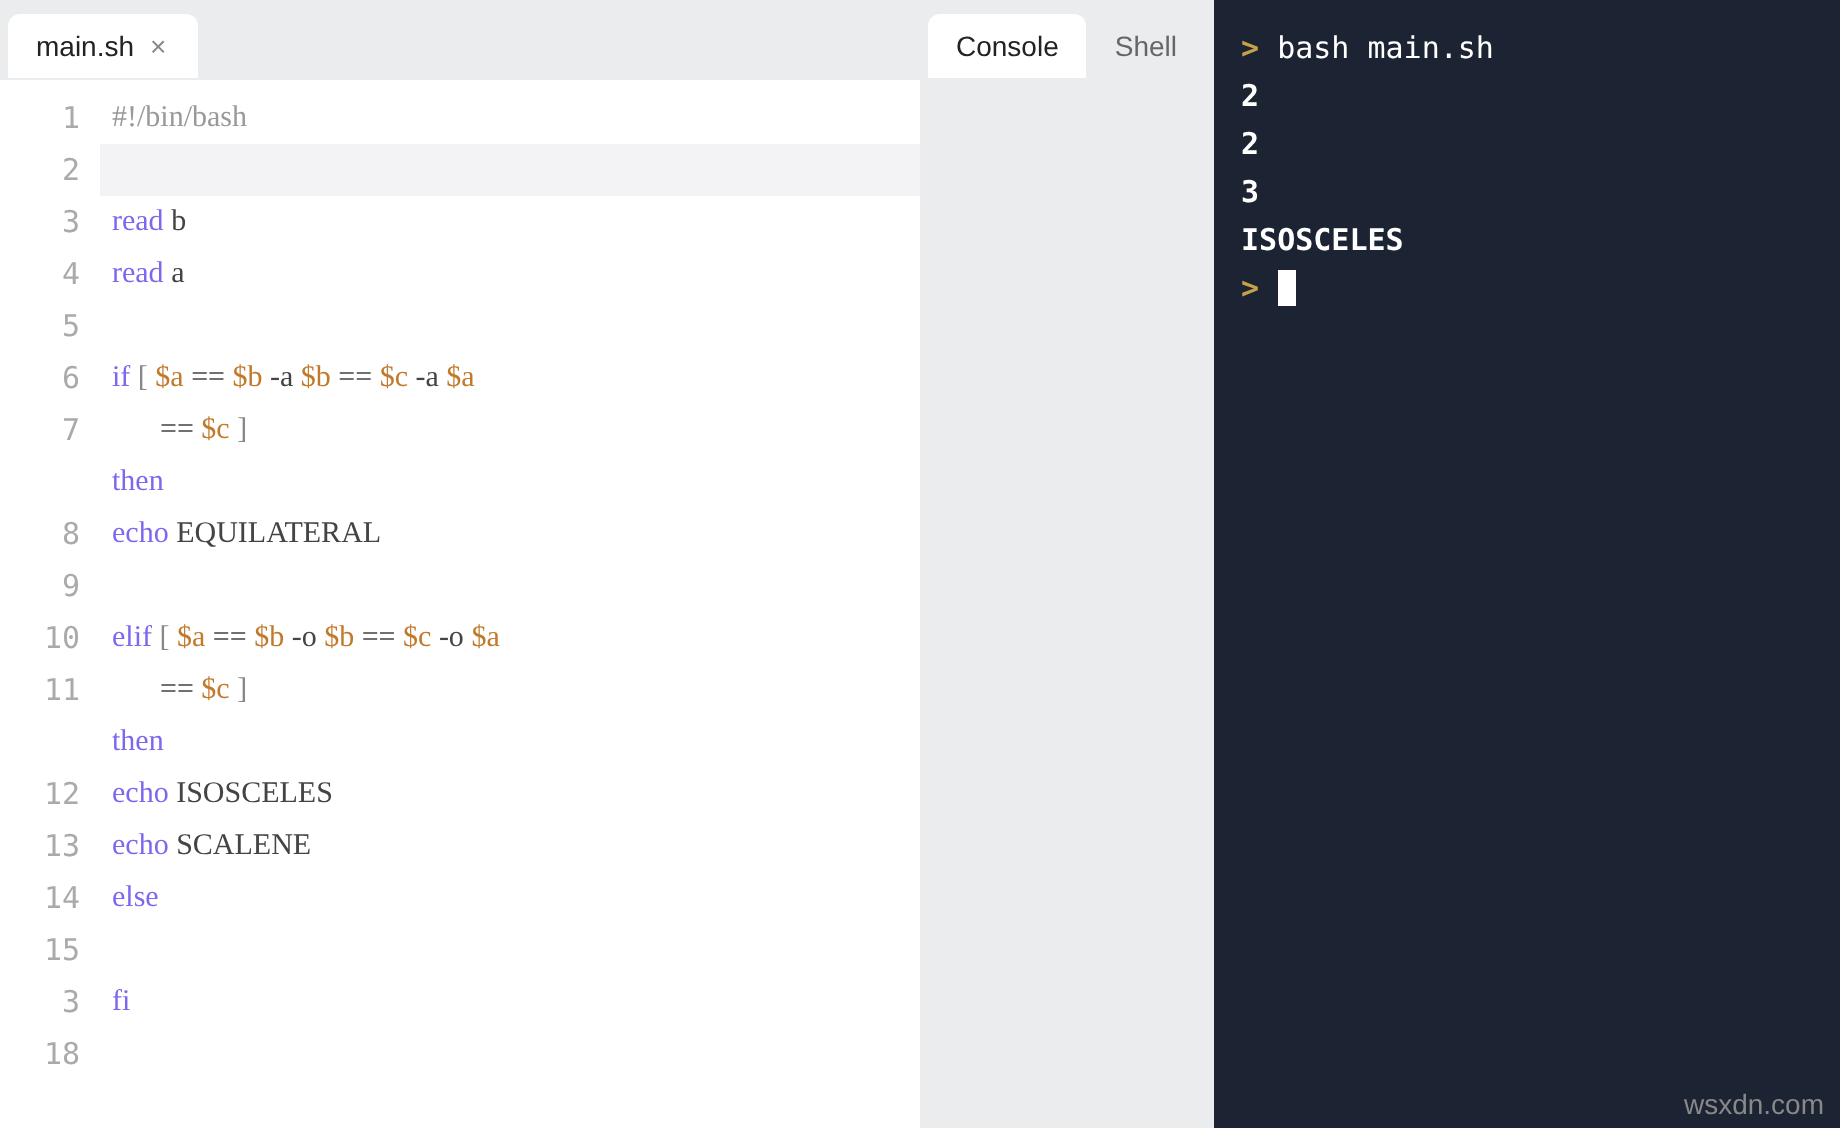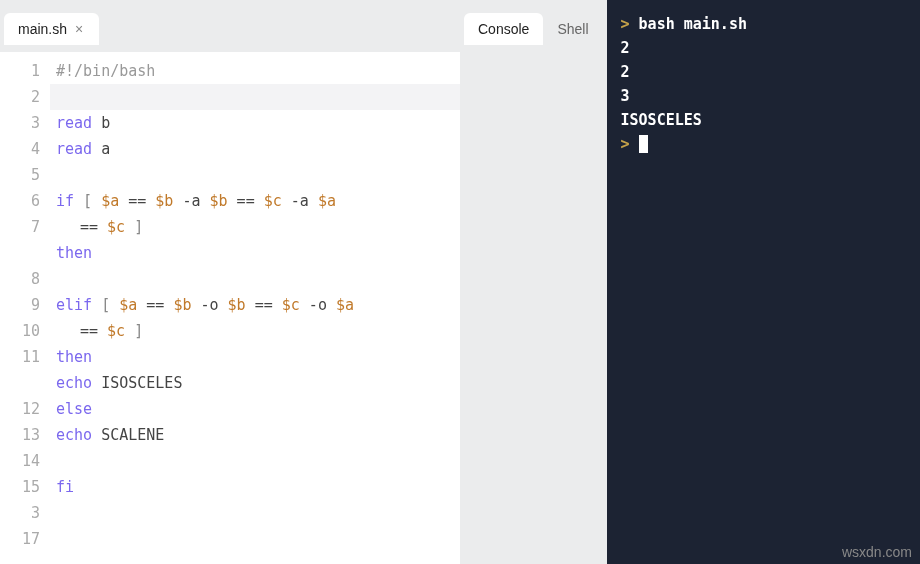--- a/index.html
+++ b/index.html
@@ -23,21 +23,21 @@
     }
     .right-panel {
       width: 50%;
       display: flex;
       flex-direction: row;
       background: #ebeced;
     }
     .tab-bar {
       display: flex;
       align-items: center;
-      height: 52px;
+      height: 40px;
       background: #ebeced;
       padding: 0 4px;
     }
     .tab {
       padding: 8px 14px;
       font-size: 14px;
       color: #666;
       background: transparent;
       border: none;
       cursor: pointer;
@@ -72,20 +72,21 @@
       color: #aaa;
       user-select: none;
       line-height: 26px;
     }
     .gutter div {
       height: 26px;
     }
     .code {
       flex: 1;
       line-height: 26px;
+      font-family: Liberation Serif, serif;
     }
     .code-line {
       height: 26px;
       white-space: pre;
       padding-left: 6px;
     }
     .code-line.wrap {
       padding-left: 30px;
     }
     .code-line.highlighted {
@@ -102,21 +103,21 @@
       color: #e0e0e0;
       font-family: "Menlo", "Consolas", monospace;
       font-size: 15px;
       padding: 12px 14px;
       line-height: 24px;
     }
     .console-line {
       white-space: pre;
     }
     .prompt { color: #c5a24a; font-weight: bold; }
-    .cmd { color: #fff; font-weight: bold; }
+    .cmd { color: #fff; font-weight: normal; }
     .output { color: #fff; font-weight: bold; }
     .cursor {
       display: inline-block;
       width: 9px;
       height: 18px;
       background: #fff;
       vertical-align: middle;
       margin-bottom: 2px;
     }
     .watermark {
@@ -151,38 +152,39 @@
         <div>8</div>
         <div>9</div>
         <div>10</div>
         <div>11</div>
         <div></div>
         <div>12</div>
         <div>13</div>
         <div>14</div>
         <div>15</div>
         <div>3</div>
-        <div>17</div>
+        <div>18</div>
       </div>
     <div class="code" id="code">
         <div class="code-line"><span class="tok-comment">#!/bin/bash</span></div>
         <div class="code-line highlighted"></div>
         <div class="code-line"><span class="tok-keyword">read</span><span class="tok-text"> b</span></div>
         <div class="code-line"><span class="tok-keyword">read</span><span class="tok-text"> a</span></div>
         <div class="code-line"></div>
         <div class="code-line"><span class="tok-keyword">if</span><span class="tok-text"> </span><span class="tok-punct">[</span><span class="tok-text"> </span><span class="tok-var">$a</span><span class="tok-text"> == </span><span class="tok-var">$b</span><span class="tok-text"> -a </span><span class="tok-var">$b</span><span class="tok-text"> == </span><span class="tok-var">$c</span><span class="tok-text"> -a </span><span class="tok-var">$a</span><span class="tok-text"> </span></div>
         <div class="code-line wrap"><span class="tok-text">== </span><span class="tok-var">$c</span><span class="tok-text"> </span><span class="tok-punct">]</span></div>
         <div class="code-line"><span class="tok-keyword">then</span></div>
+        <div class="code-line"><span class="tok-keyword">echo</span><span class="tok-text"> EQUILATERAL</span></div>
         <div class="code-line"></div>
         <div class="code-line"><span class="tok-keyword">elif</span><span class="tok-text"> </span><span class="tok-punct">[</span><span class="tok-text"> </span><span class="tok-var">$a</span><span class="tok-text"> == </span><span class="tok-var">$b</span><span class="tok-text"> -o </span><span class="tok-var">$b</span><span class="tok-text"> == </span><span class="tok-var">$c</span><span class="tok-text"> -o </span><span class="tok-var">$a</span><span class="tok-text"> </span></div>
         <div class="code-line wrap"><span class="tok-text">== </span><span class="tok-var">$c</span><span class="tok-text"> </span><span class="tok-punct">]</span></div>
         <div class="code-line"><span class="tok-keyword">then</span></div>
         <div class="code-line"><span class="tok-keyword">echo</span><span class="tok-text"> ISOSCELES</span></div>
+        <div class="code-line"><span class="tok-keyword">echo</span><span class="tok-text"> SCALENE</span></div>
         <div class="code-line"><span class="tok-keyword">else</span></div>
-        <div class="code-line"><span class="tok-keyword">echo</span><span class="tok-text"> SCALENE</span></div>
         <div class="code-line"></div>
         <div class="code-line"><span class="tok-keyword">fi</span></div>
       </div>
   </div>
 </div>
 
 <div class="right-panel">
   <div class="tab-bar">
     <div class="tab active">
       <span>Console</span>

